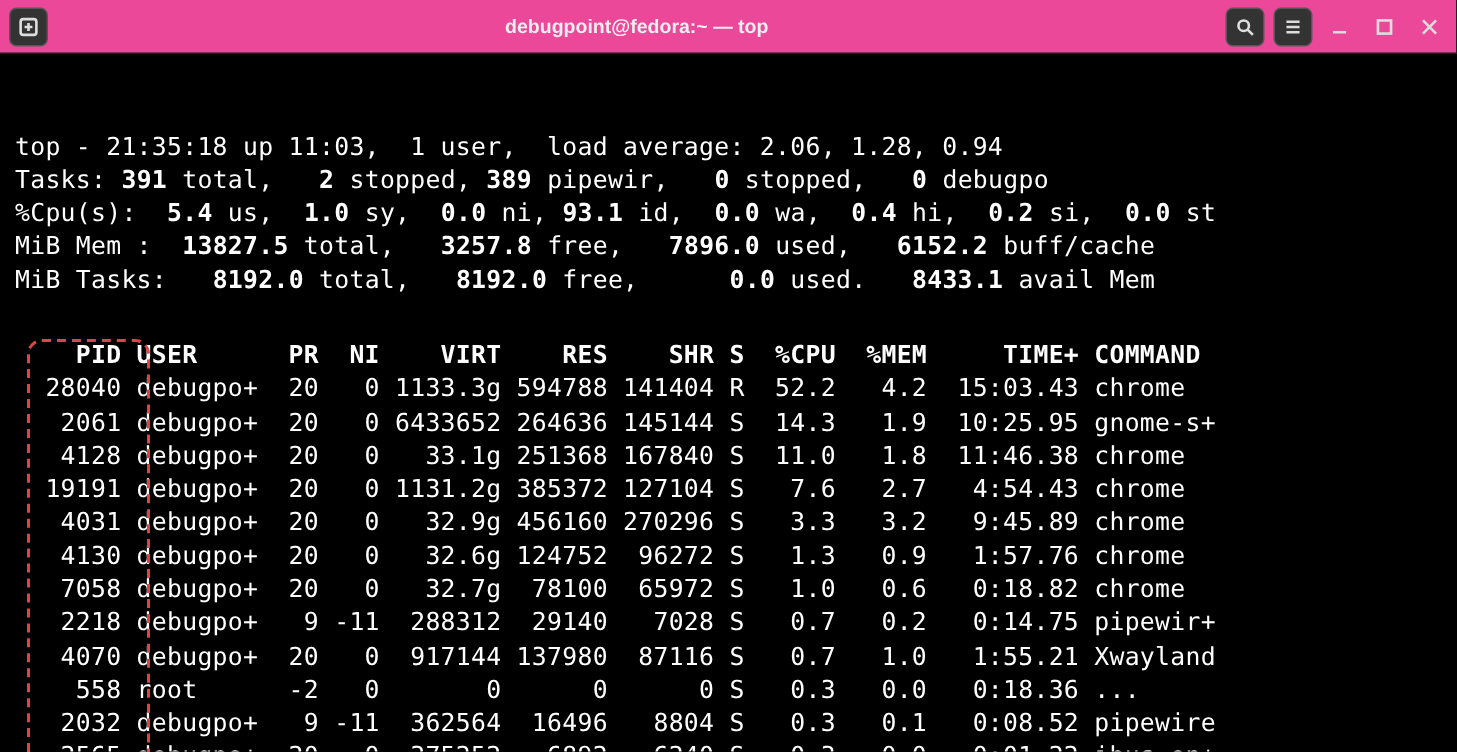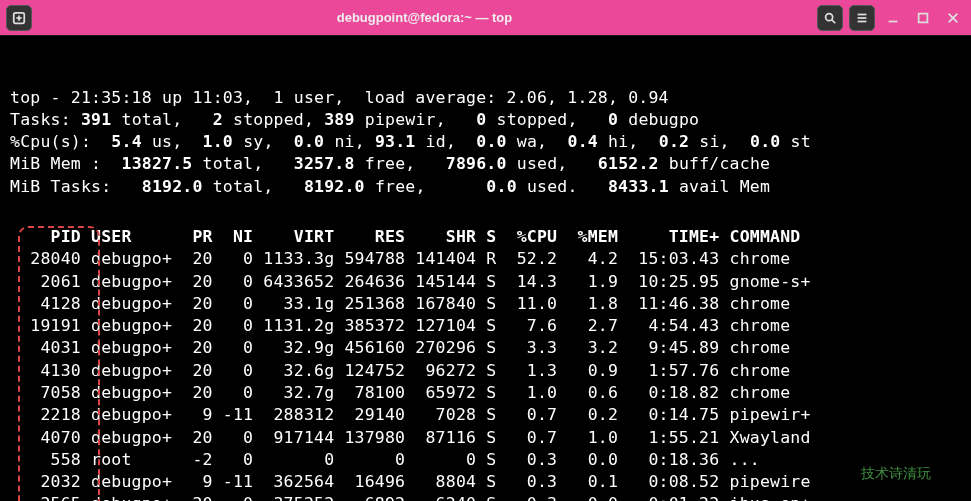--- a/index.html
+++ b/index.html
@@ -144,14 +144,13 @@
 <span><span>MiB Mem :</span>  <span class="bold">13827.5</span> <span>total,</span>   <span class="bold">3257.8</span> <span>free,</span>   <span class="bold">7896.0</span> <span>used,</span>   <span class="bold">6152.2</span> <span>buff/cache</span></span>
 <span><span>MiB Tasks:</span>   <span class="bold">8192.0</span> <span>total,</span>   <span class="bold">8192.0</span> <span>free,</span>      <span class="bold">0.0</span> <span>used.</span>   <span class="bold">8433.1</span> <span>avail Mem</span></span>
 </div>
 <span class="header-row">    PID USER      PR  NI    VIRT    RES    SHR S  %CPU  %MEM     TIME+ COMMAND  </span>
 <div id="rows"><span class="row hl">  28040 debugpo+  20   0 1133.3g 594788 141404 R  52.2   4.2  15:03.43 chrome   </span><span class="row">   2061 debugpo+  20   0 6433652 264636 145144 S  14.3   1.9  10:25.95 gnome-s+ </span><span class="row">   4128 debugpo+  20   0   33.1g 251368 167840 S  11.0   1.8  11:46.38 chrome   </span><span class="row">  19191 debugpo+  20   0 1131.2g 385372 127104 S   7.6   2.7   4:54.43 chrome   </span><span class="row">   4031 debugpo+  20   0   32.9g 456160 270296 S   3.3   3.2   9:45.89 chrome   </span><span class="row">   4130 debugpo+  20   0   32.6g 124752  96272 S   1.3   0.9   1:57.76 chrome   </span><span class="row">   7058 debugpo+  20   0   32.7g  78100  65972 S   1.0   0.6   0:18.82 chrome   </span><span class="row">   2218 debugpo+   9 -11  288312  29140   7028 S   0.7   0.2   0:14.75 pipewir+ </span><span class="row">   4070 debugpo+  20   0  917144 137980  87116 S   0.7   1.0   1:55.21 Xwayland </span><span class="row">    558 root      -2   0       0      0      0 S   0.3   0.0   0:18.36 ...      </span><span class="row">   2032 debugpo+   9 -11  362564  16496   8804 S   0.3   0.1   0:08.52 pipewire </span><span class="row">   2565 debugpo+  20   0  375252   6892   6240 S   0.3   0.0   0:01.22 ibus-en+ </span></div>
 </div>
 
 <div class="pid-box"></div>
 
 <div class="wm">
-  <div class="wm2">技术诗清玩</div>
 </div>
 
 </body></html>

